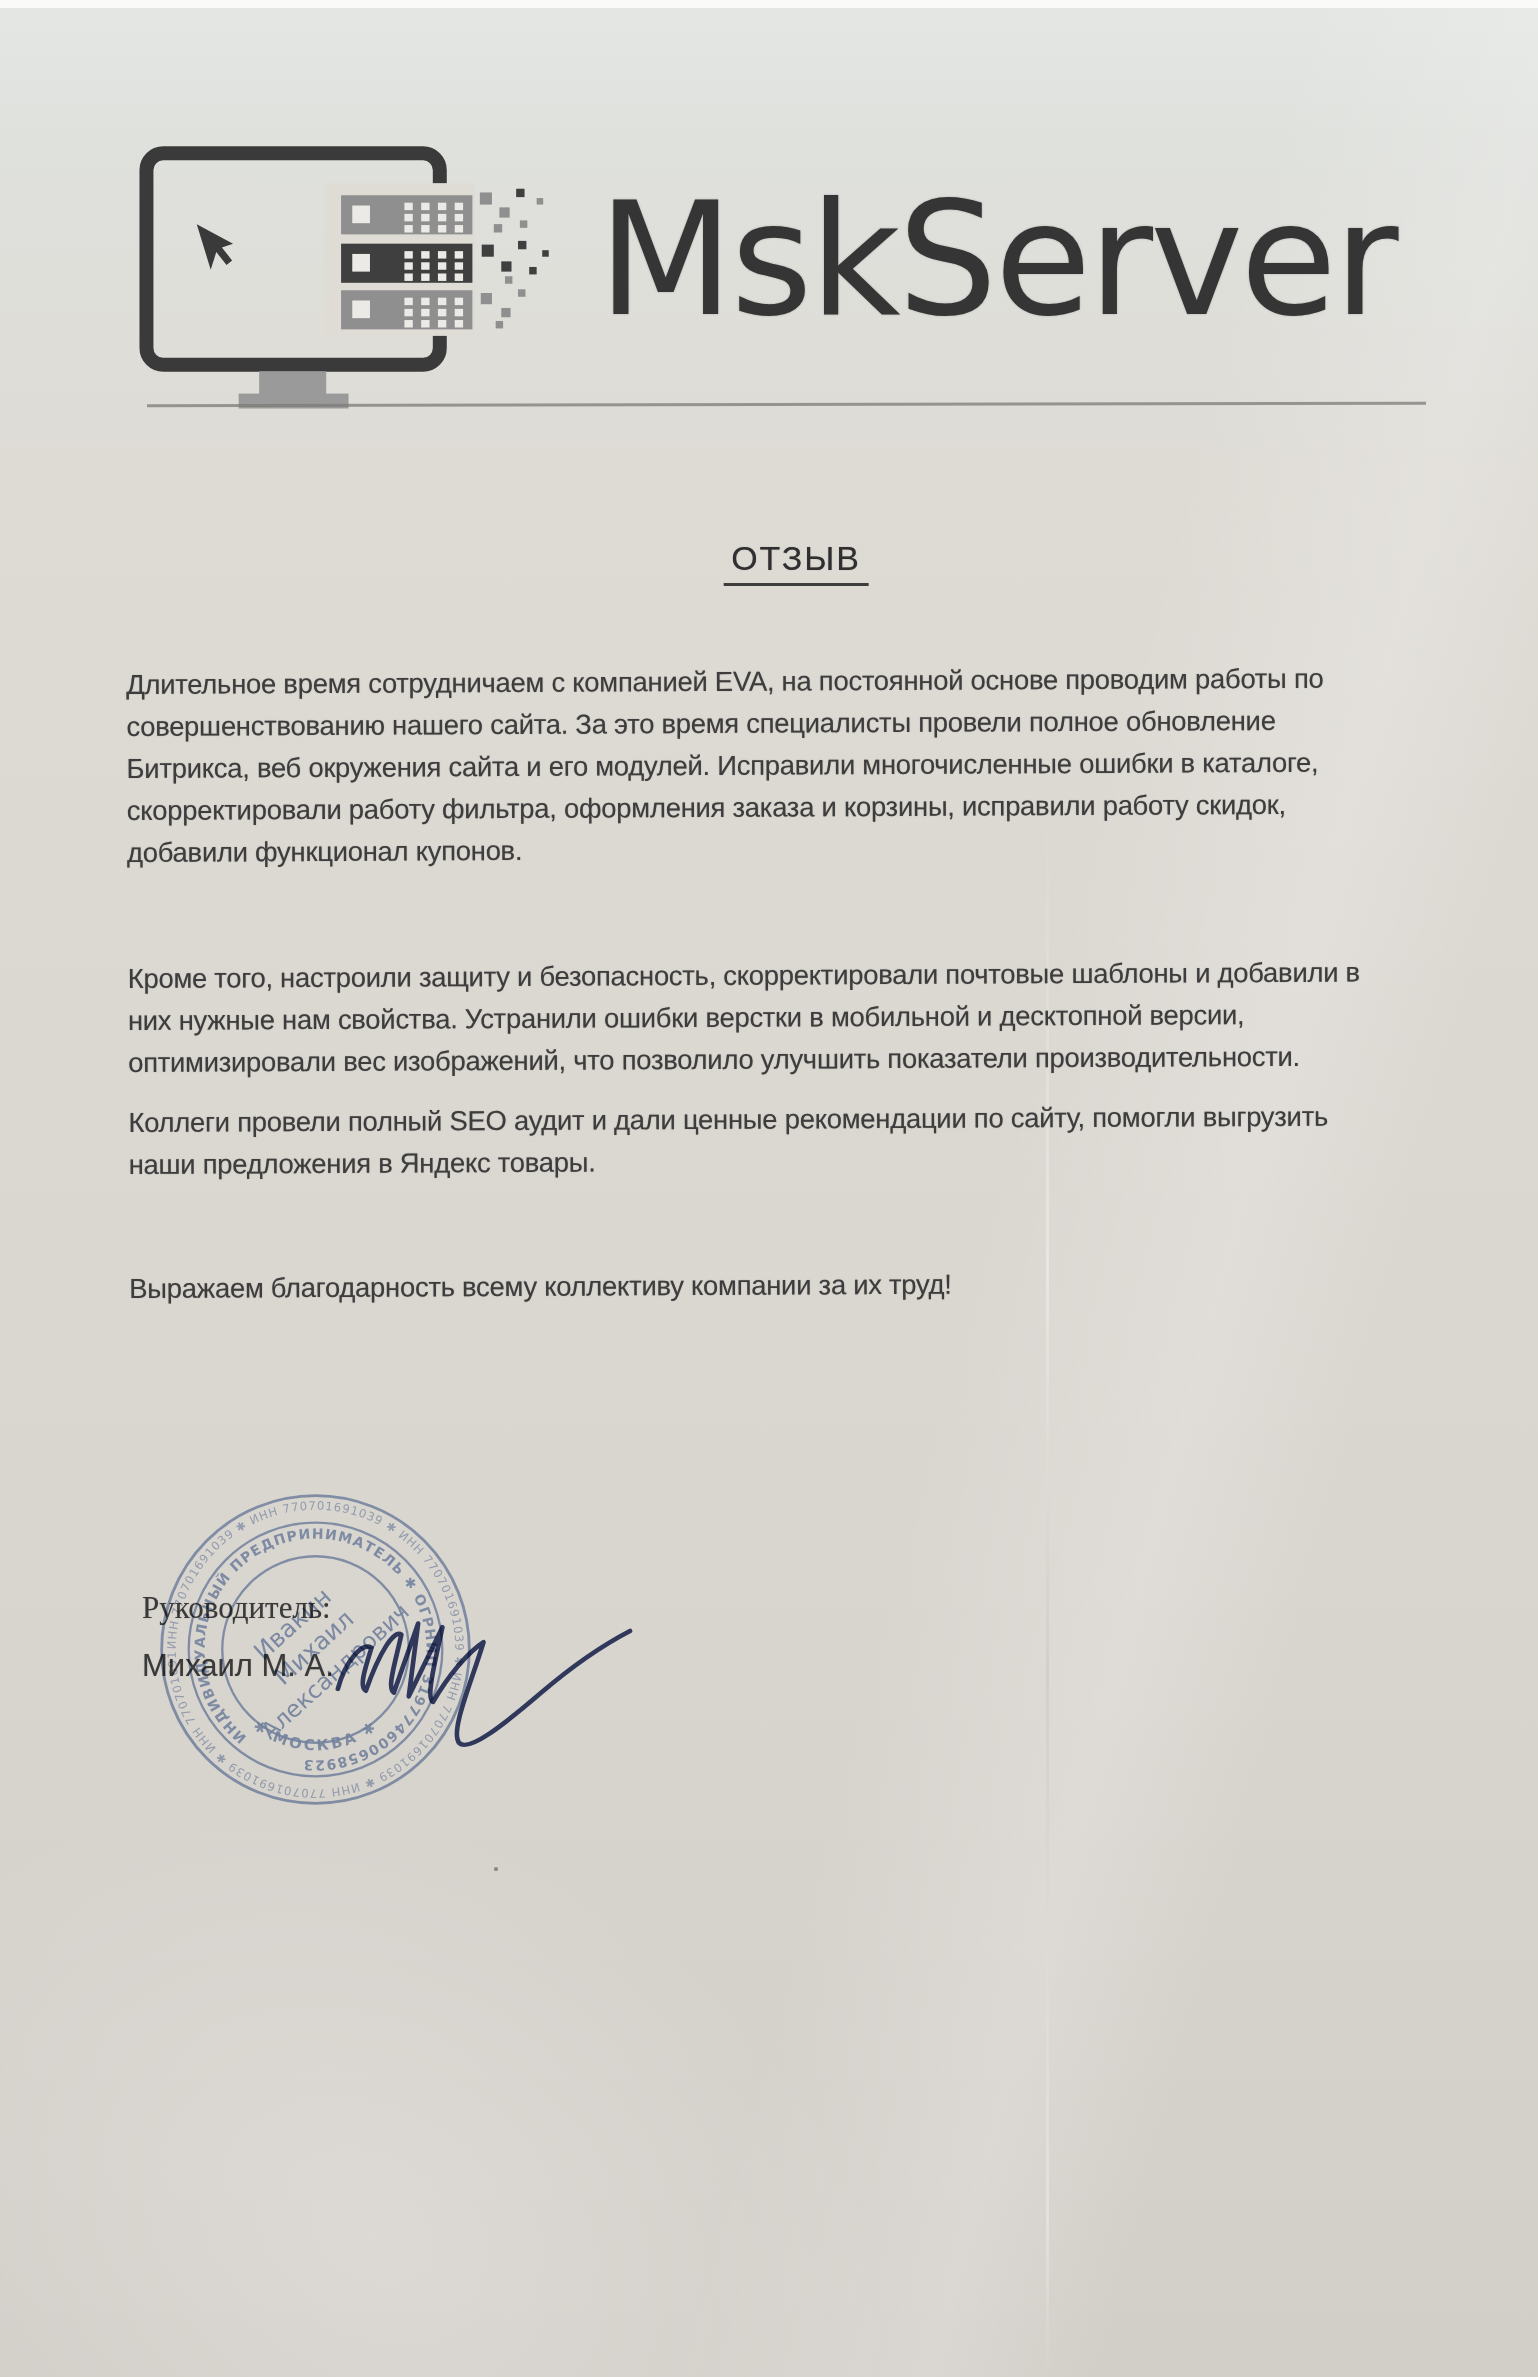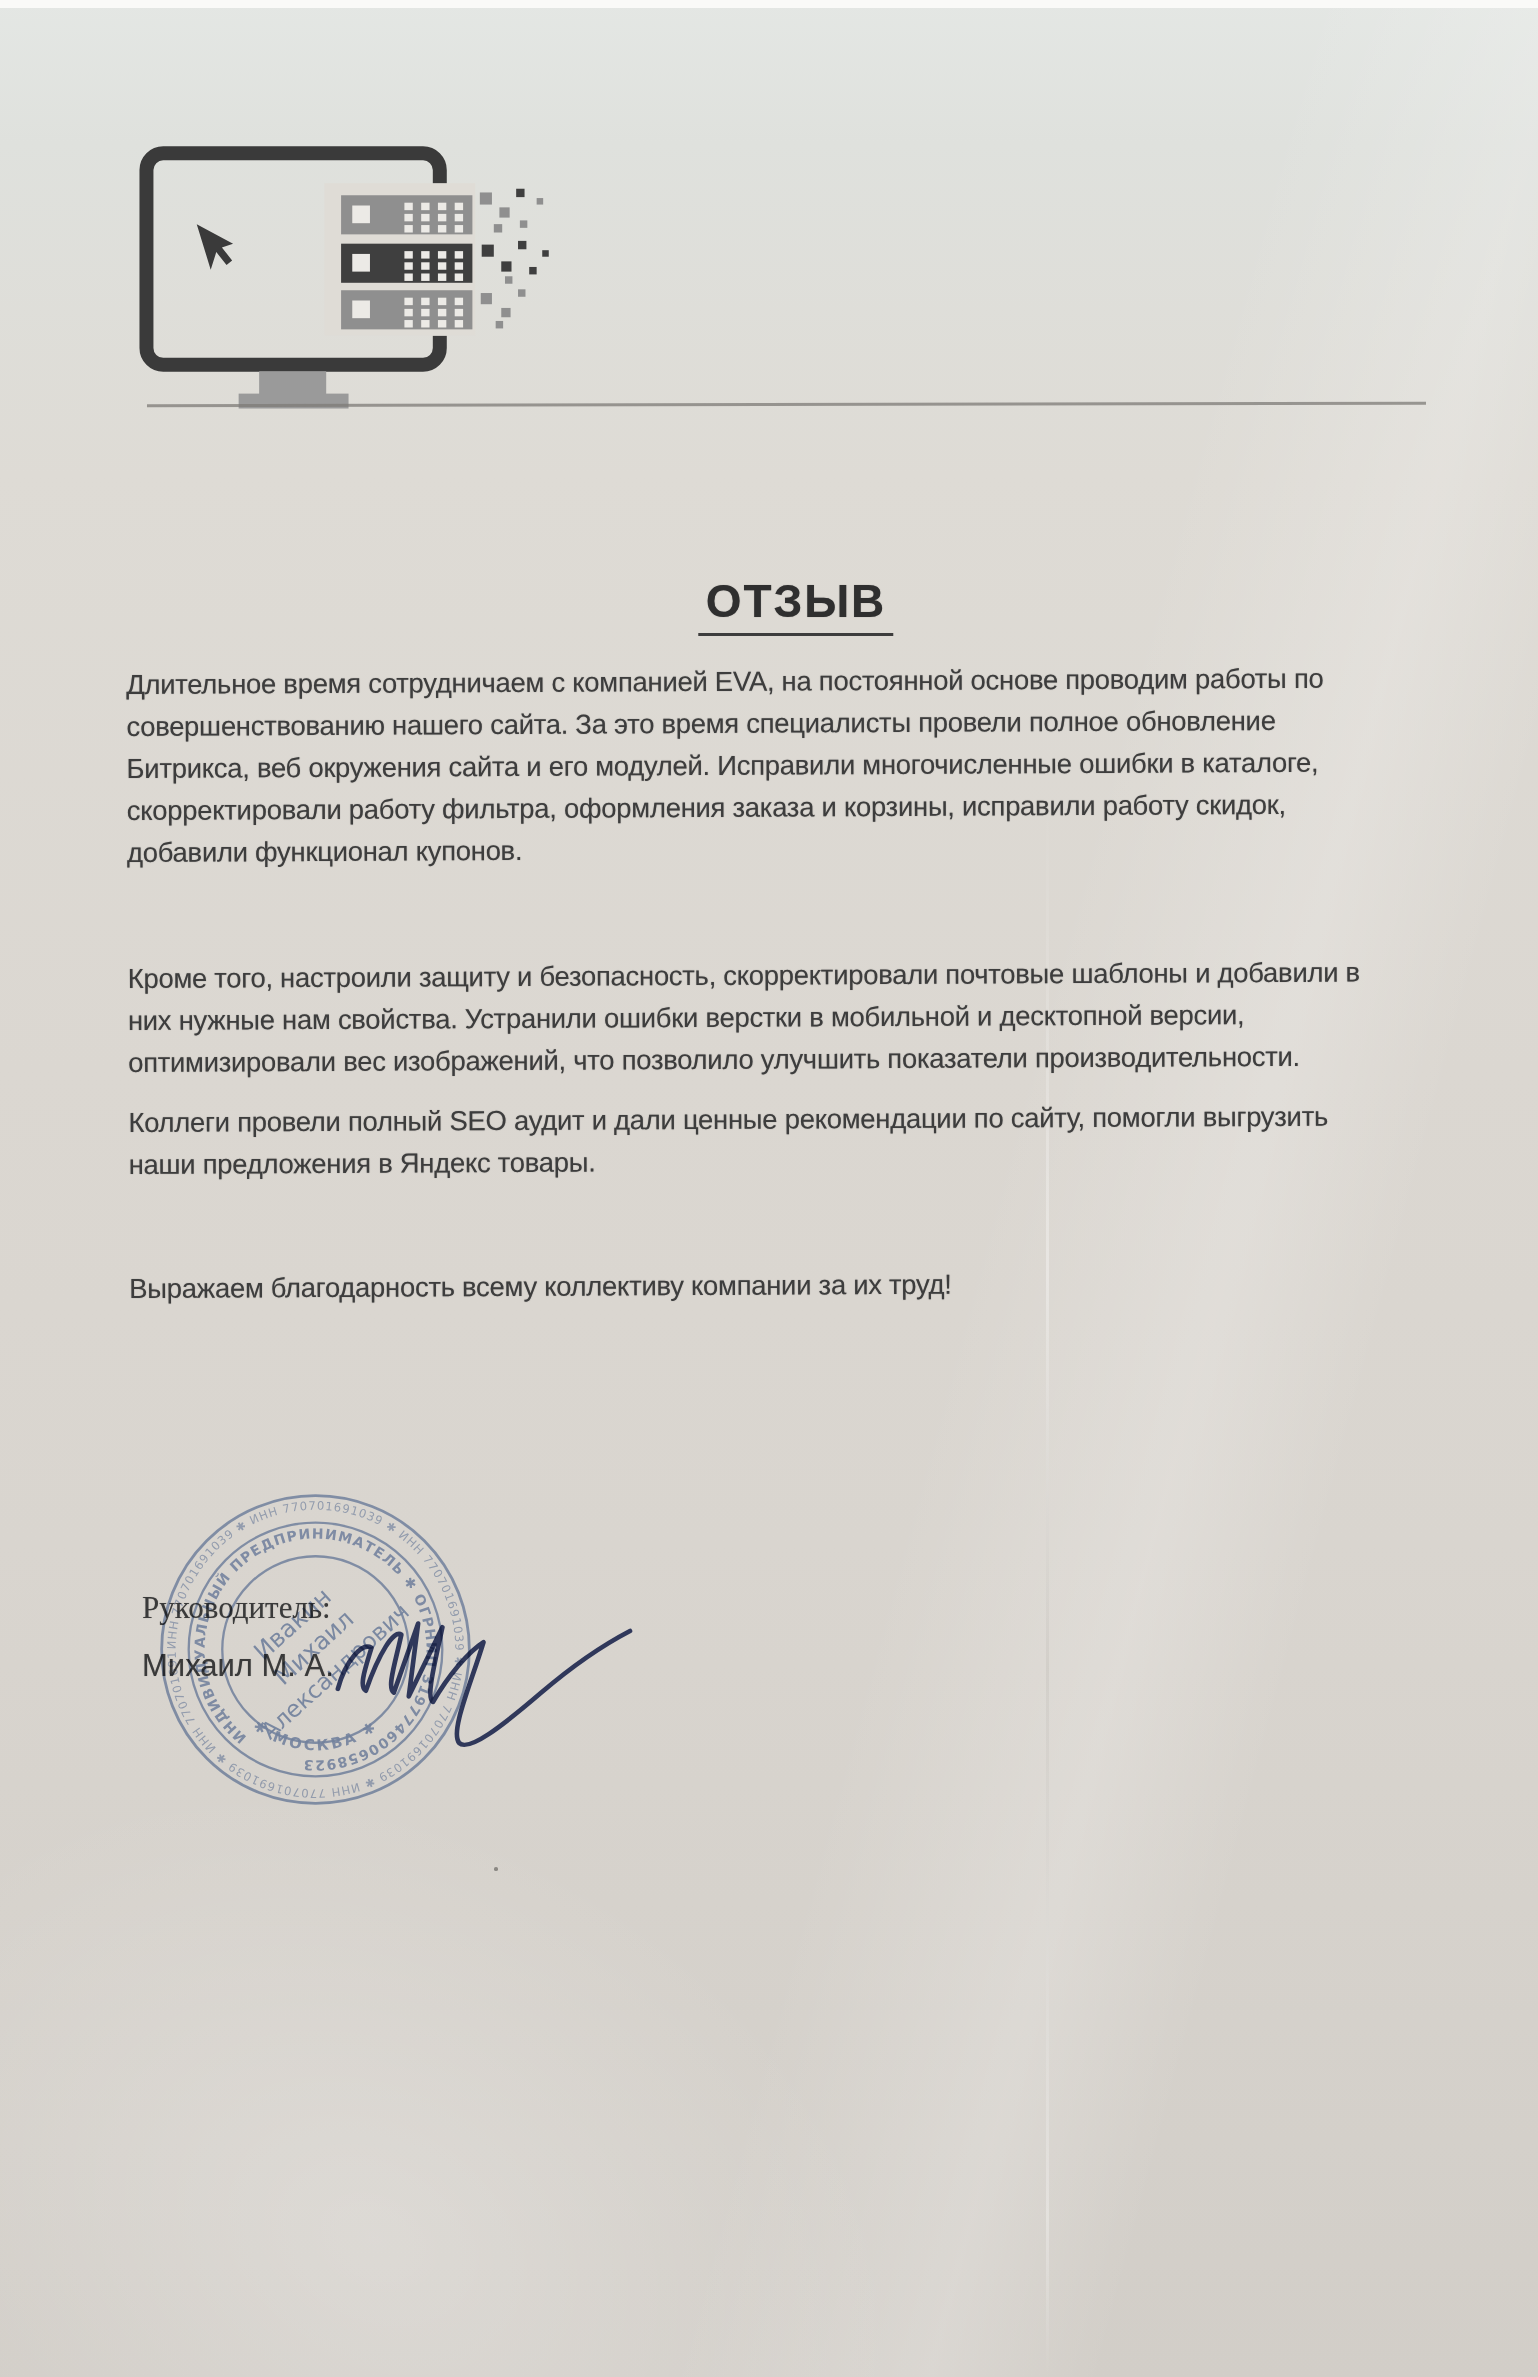--- a/index.html
+++ b/index.html
@@ -22,22 +22,22 @@
   .brand{
     position:absolute;left:598px;top:181px;width:876px;height:158px;
     font-family:"DejaVu Sans",sans-serif;font-size:157px;line-height:157px;
     letter-spacing:-2.8px;color:#353535;white-space:nowrap;
     text-shadow:0 0 1.9px rgba(50,50,50,.35);
   }
   .rule{position:absolute;left:147px;top:403px;width:1279px;height:2.8px;background:#7e7b77;opacity:.75;transform:rotate(-0.12deg);}
 
   
   .doc-title{
-    position:absolute;left:796px;top:574px;transform:translateX(-50%);
-    font-size:46px;font-weight:bold;letter-spacing:1.9px;color:#2f2f2f;
+    position:absolute;left:796px;top:539px;transform:translateX(-50%);
+    font-size:34px;font-weight:normal;letter-spacing:1.9px;color:#2f2f2f;
     border-bottom:3.7px solid #3d3d3d;padding:0 7.5px 4.7px 7.5px;
     text-shadow:0 0 0.9px rgba(40,40,40,.5);
   }
 
   
   .body-text{
     position:absolute;left:126px;top:664px;width:1342px;
     font-size:27.5px;line-height:42px;letter-spacing:-0.3px;color:#3d3d3d;
     transform:rotate(-0.3deg);transform-origin:0 0;
     text-shadow:0 0 1.1px rgba(55,55,55,.45);
@@ -140,20 +140,21 @@
           <rect x="380" y="203" width="9" height="8"></rect>
           <rect x="398" y="203" width="9" height="8"></rect>
       </g>
       <rect x="426" y="174" width="12" height="12" fill="#8f8f8f"></rect>
         <rect x="448" y="190" width="10" height="10" fill="#8f8f8f"></rect>
       <rect x="466" y="170" width="8" height="8" fill="#8f8f8f"></rect>
         <rect x="442" y="204" width="8" height="8" fill="#8f8f8f"></rect>
     </g>
   </svg>
 
+  <div class="brand">MskServer</div>
 
   <div class="rule"></div>
 
   <div class="doc-title">ОТЗЫВ</div>
 
   <div class="body-text">
     <div class="para p1">
       <div class="tline">Длительное время сотрудничаем с компанией EVA, на постоянной основе проводим работы по</div>
       <div class="tline">совершенствованию нашего сайта. За это время специалисты провели полное обновление</div>
       <div class="tline">Битрикса, веб окружения сайта и его модулей. Исправили многочисленные ошибки в каталоге,</div>

